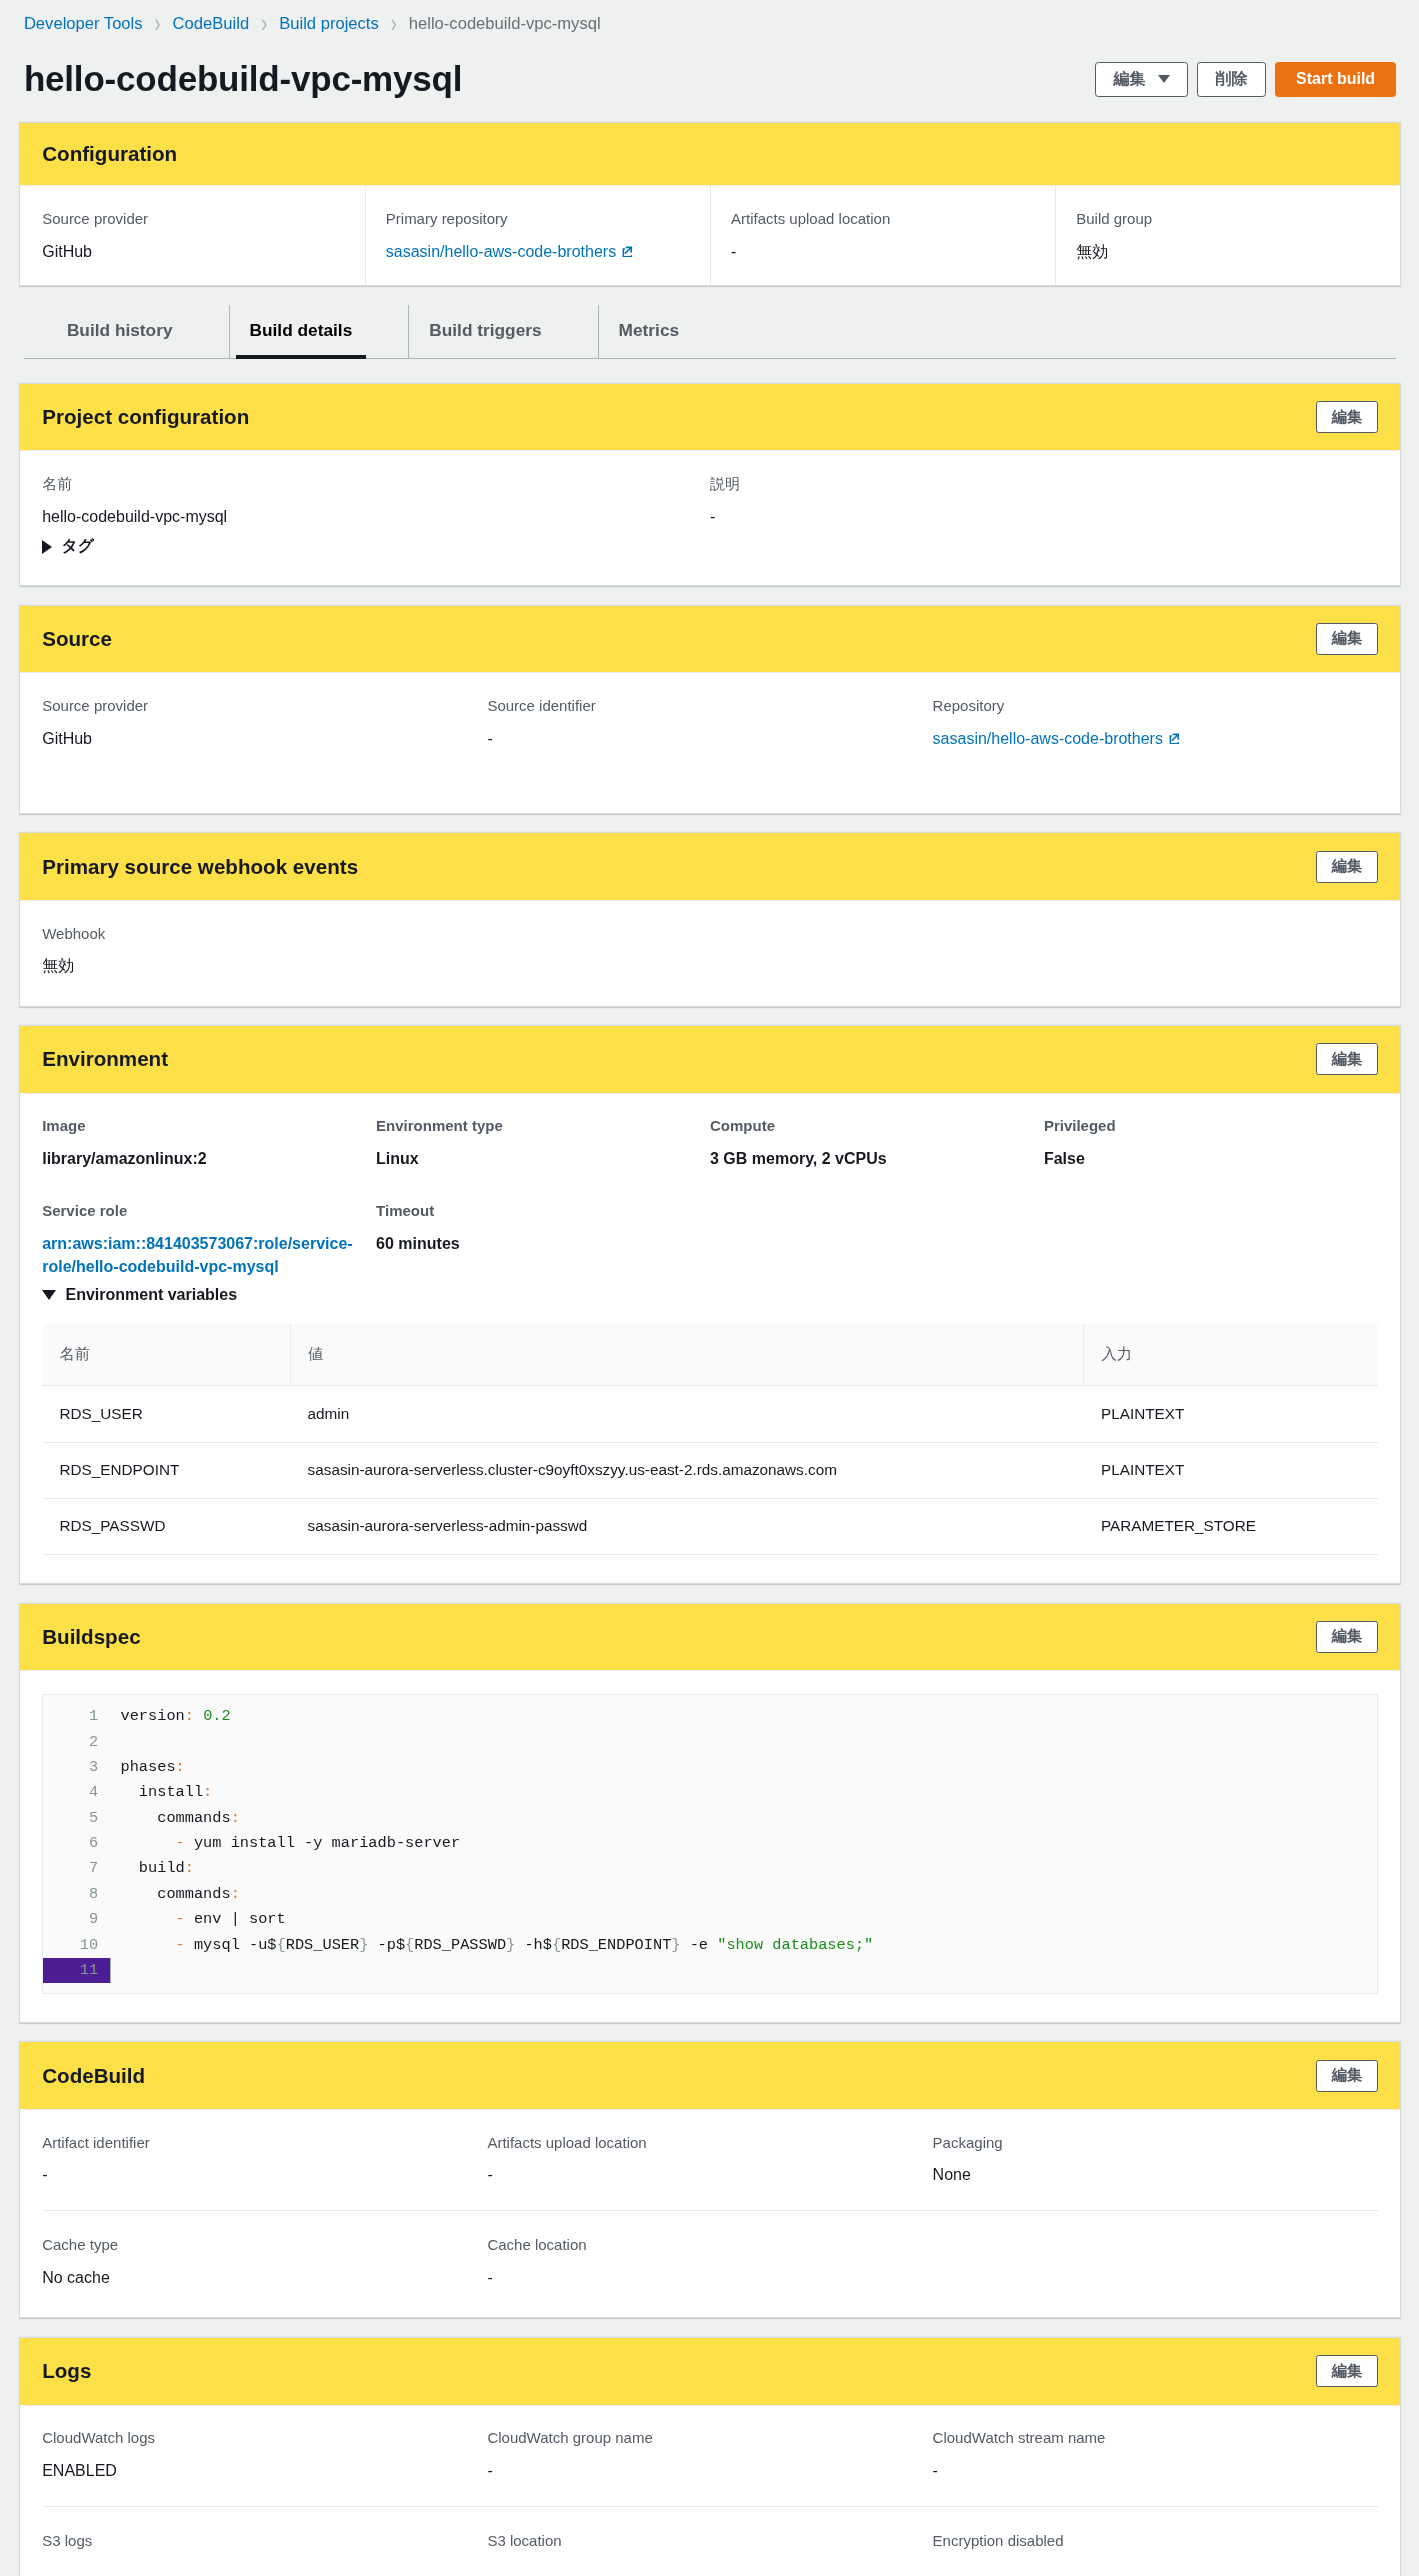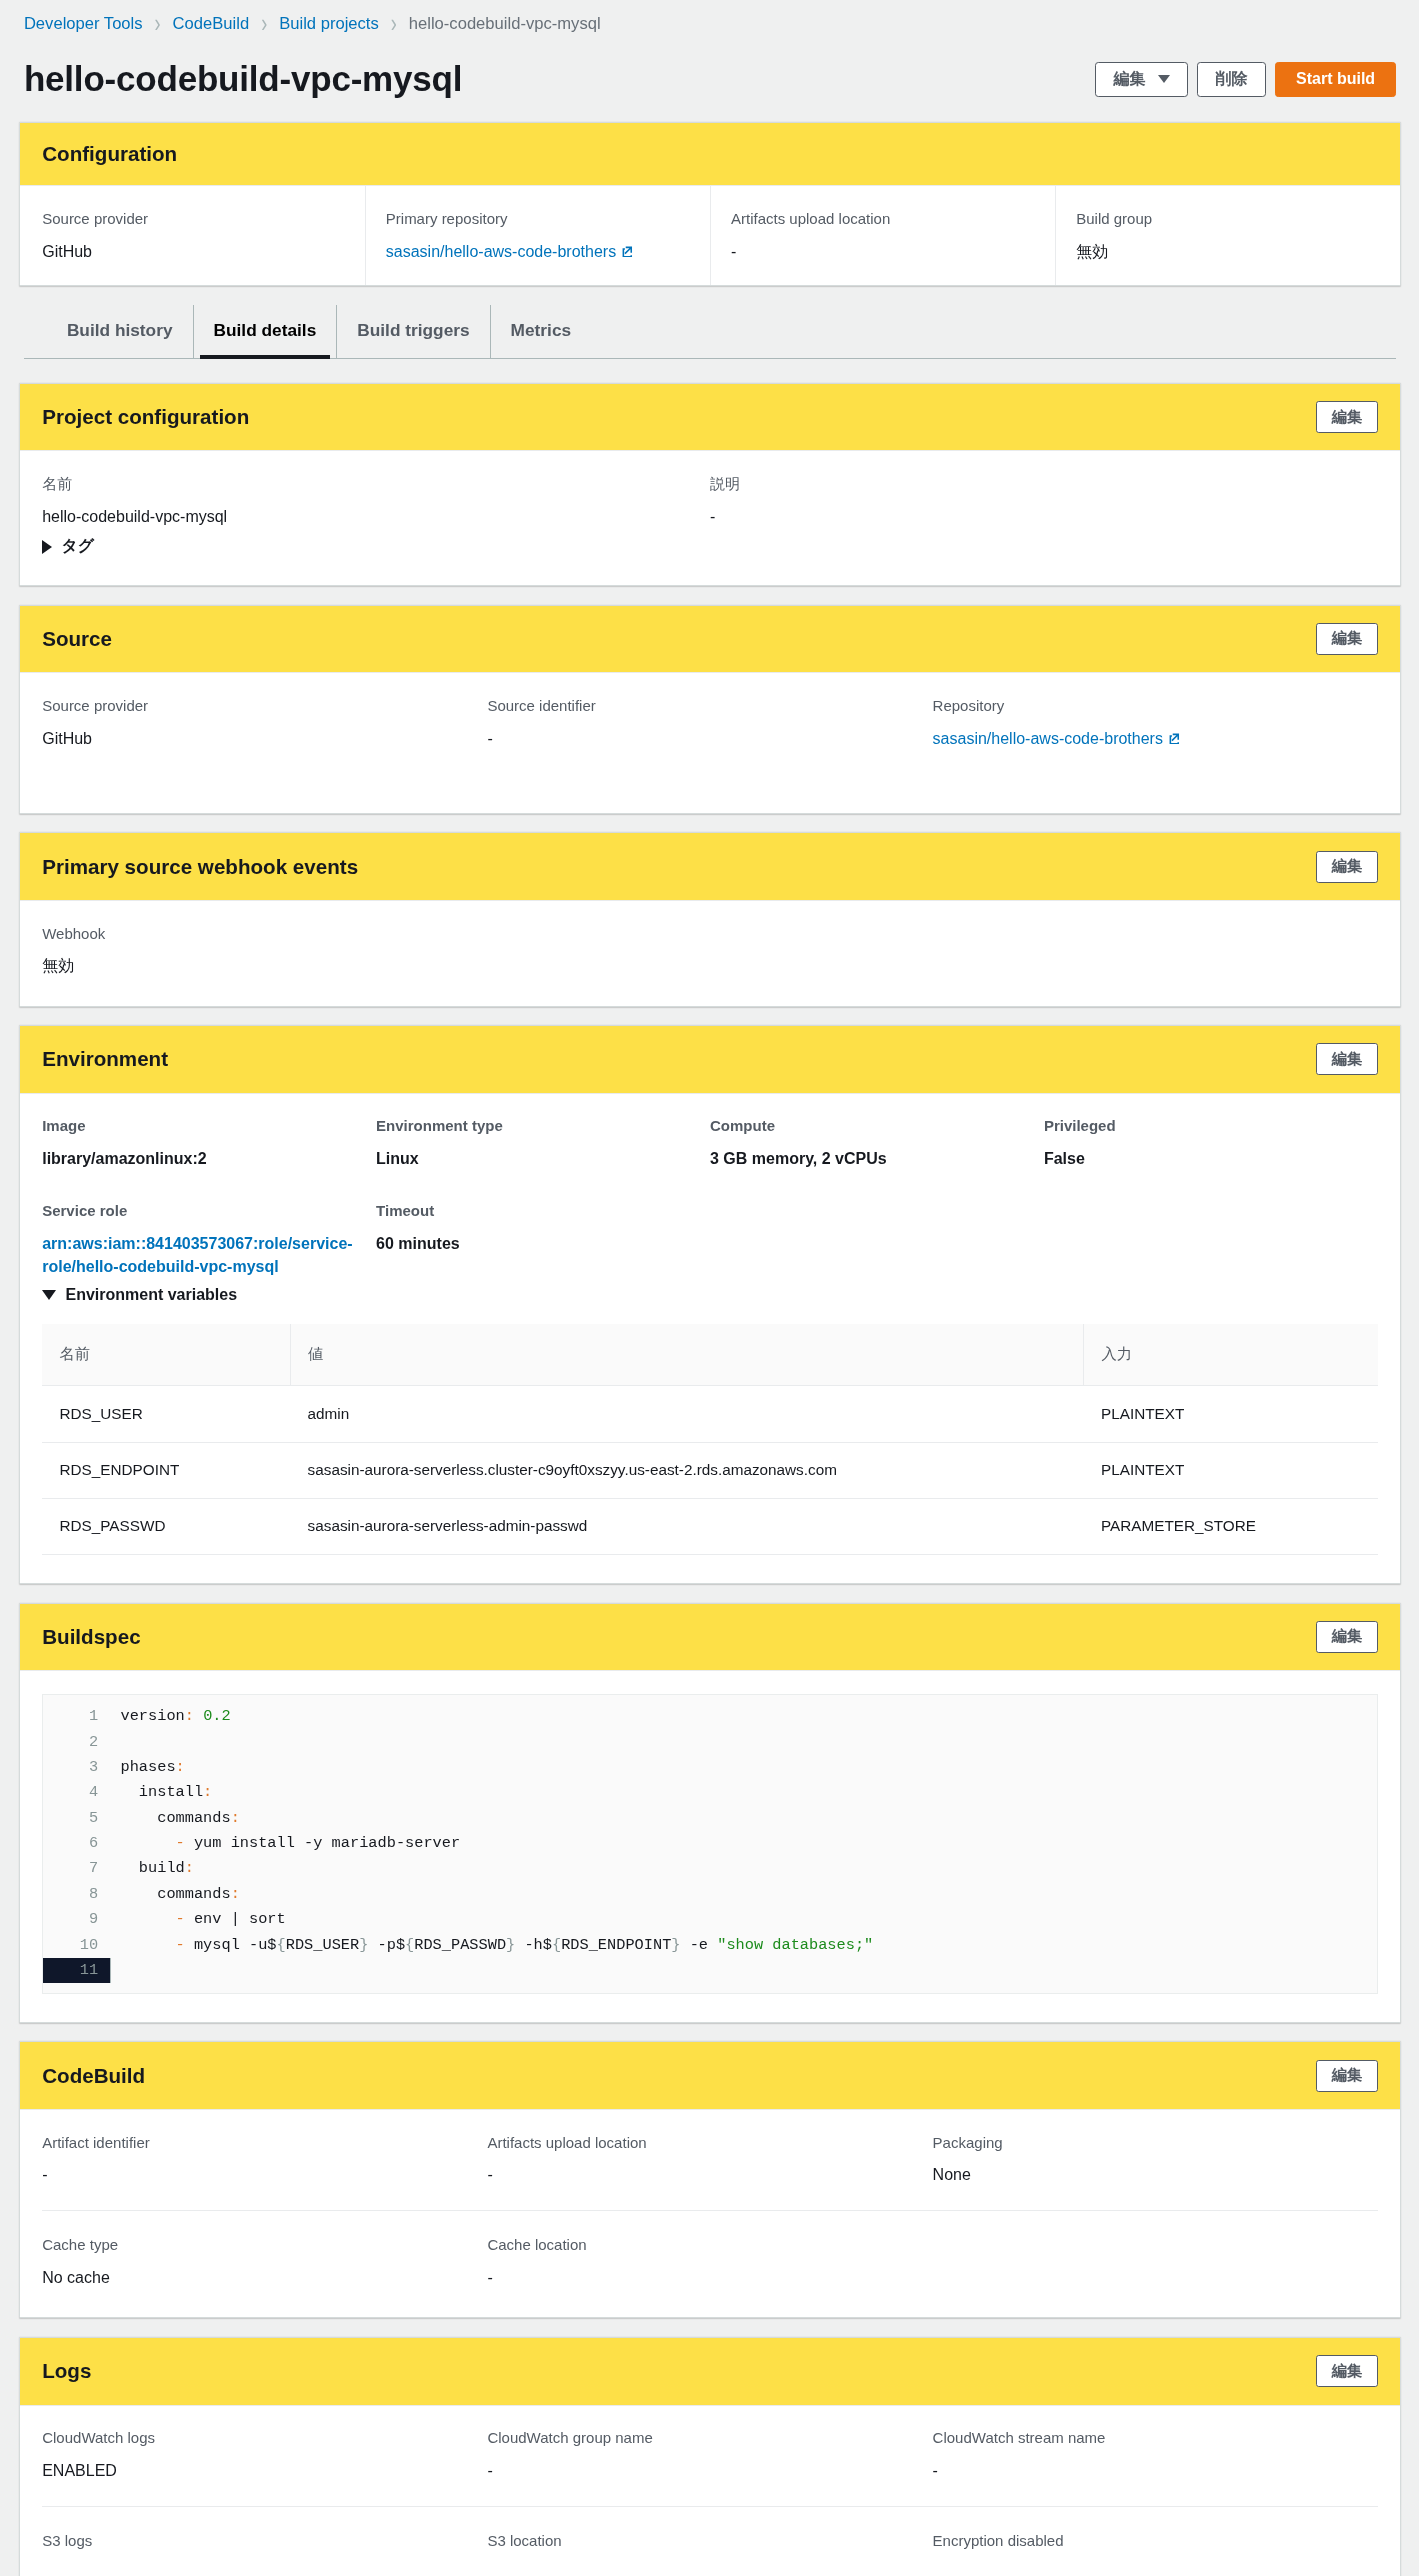--- a/index.html
+++ b/index.html
@@ -189,20 +189,21 @@
     padding-left: 22.6px;
   }
 
   
   .tabs {
     display: flex;
     align-items: flex-end;
     border-bottom: 0.7px solid #aab7b8;
     margin: 9.3px 5.3px 24px 5.3px;
     padding-left: 27px;
+    gap: 36px;
   }
   .tab {
     position: relative;
     display: flex;
     align-items: center;
     padding: 14.6px 20px 17.3px 20px;
     font-size: 17.3px;
     font-weight: bold;
     color: #545b64;
     cursor: pointer;
@@ -289,21 +290,21 @@
     line-height: 1.66;
     padding: 9.3px 0 9.3px 0;
     overflow-x: auto;
   }
   .code-line {
     display: flex;
     align-items: flex-start;
     white-space: pre;
   }
   .code-line.last .ln {
-    background: #0f172a;
+    background: #4c1d95;
   }
   .ln {
     flex: 0 0 auto;
     width: 55px;
     text-align: right;
     padding-right: 12px;
     color: #879596;
     user-select: none;
   }
   .code-text {

